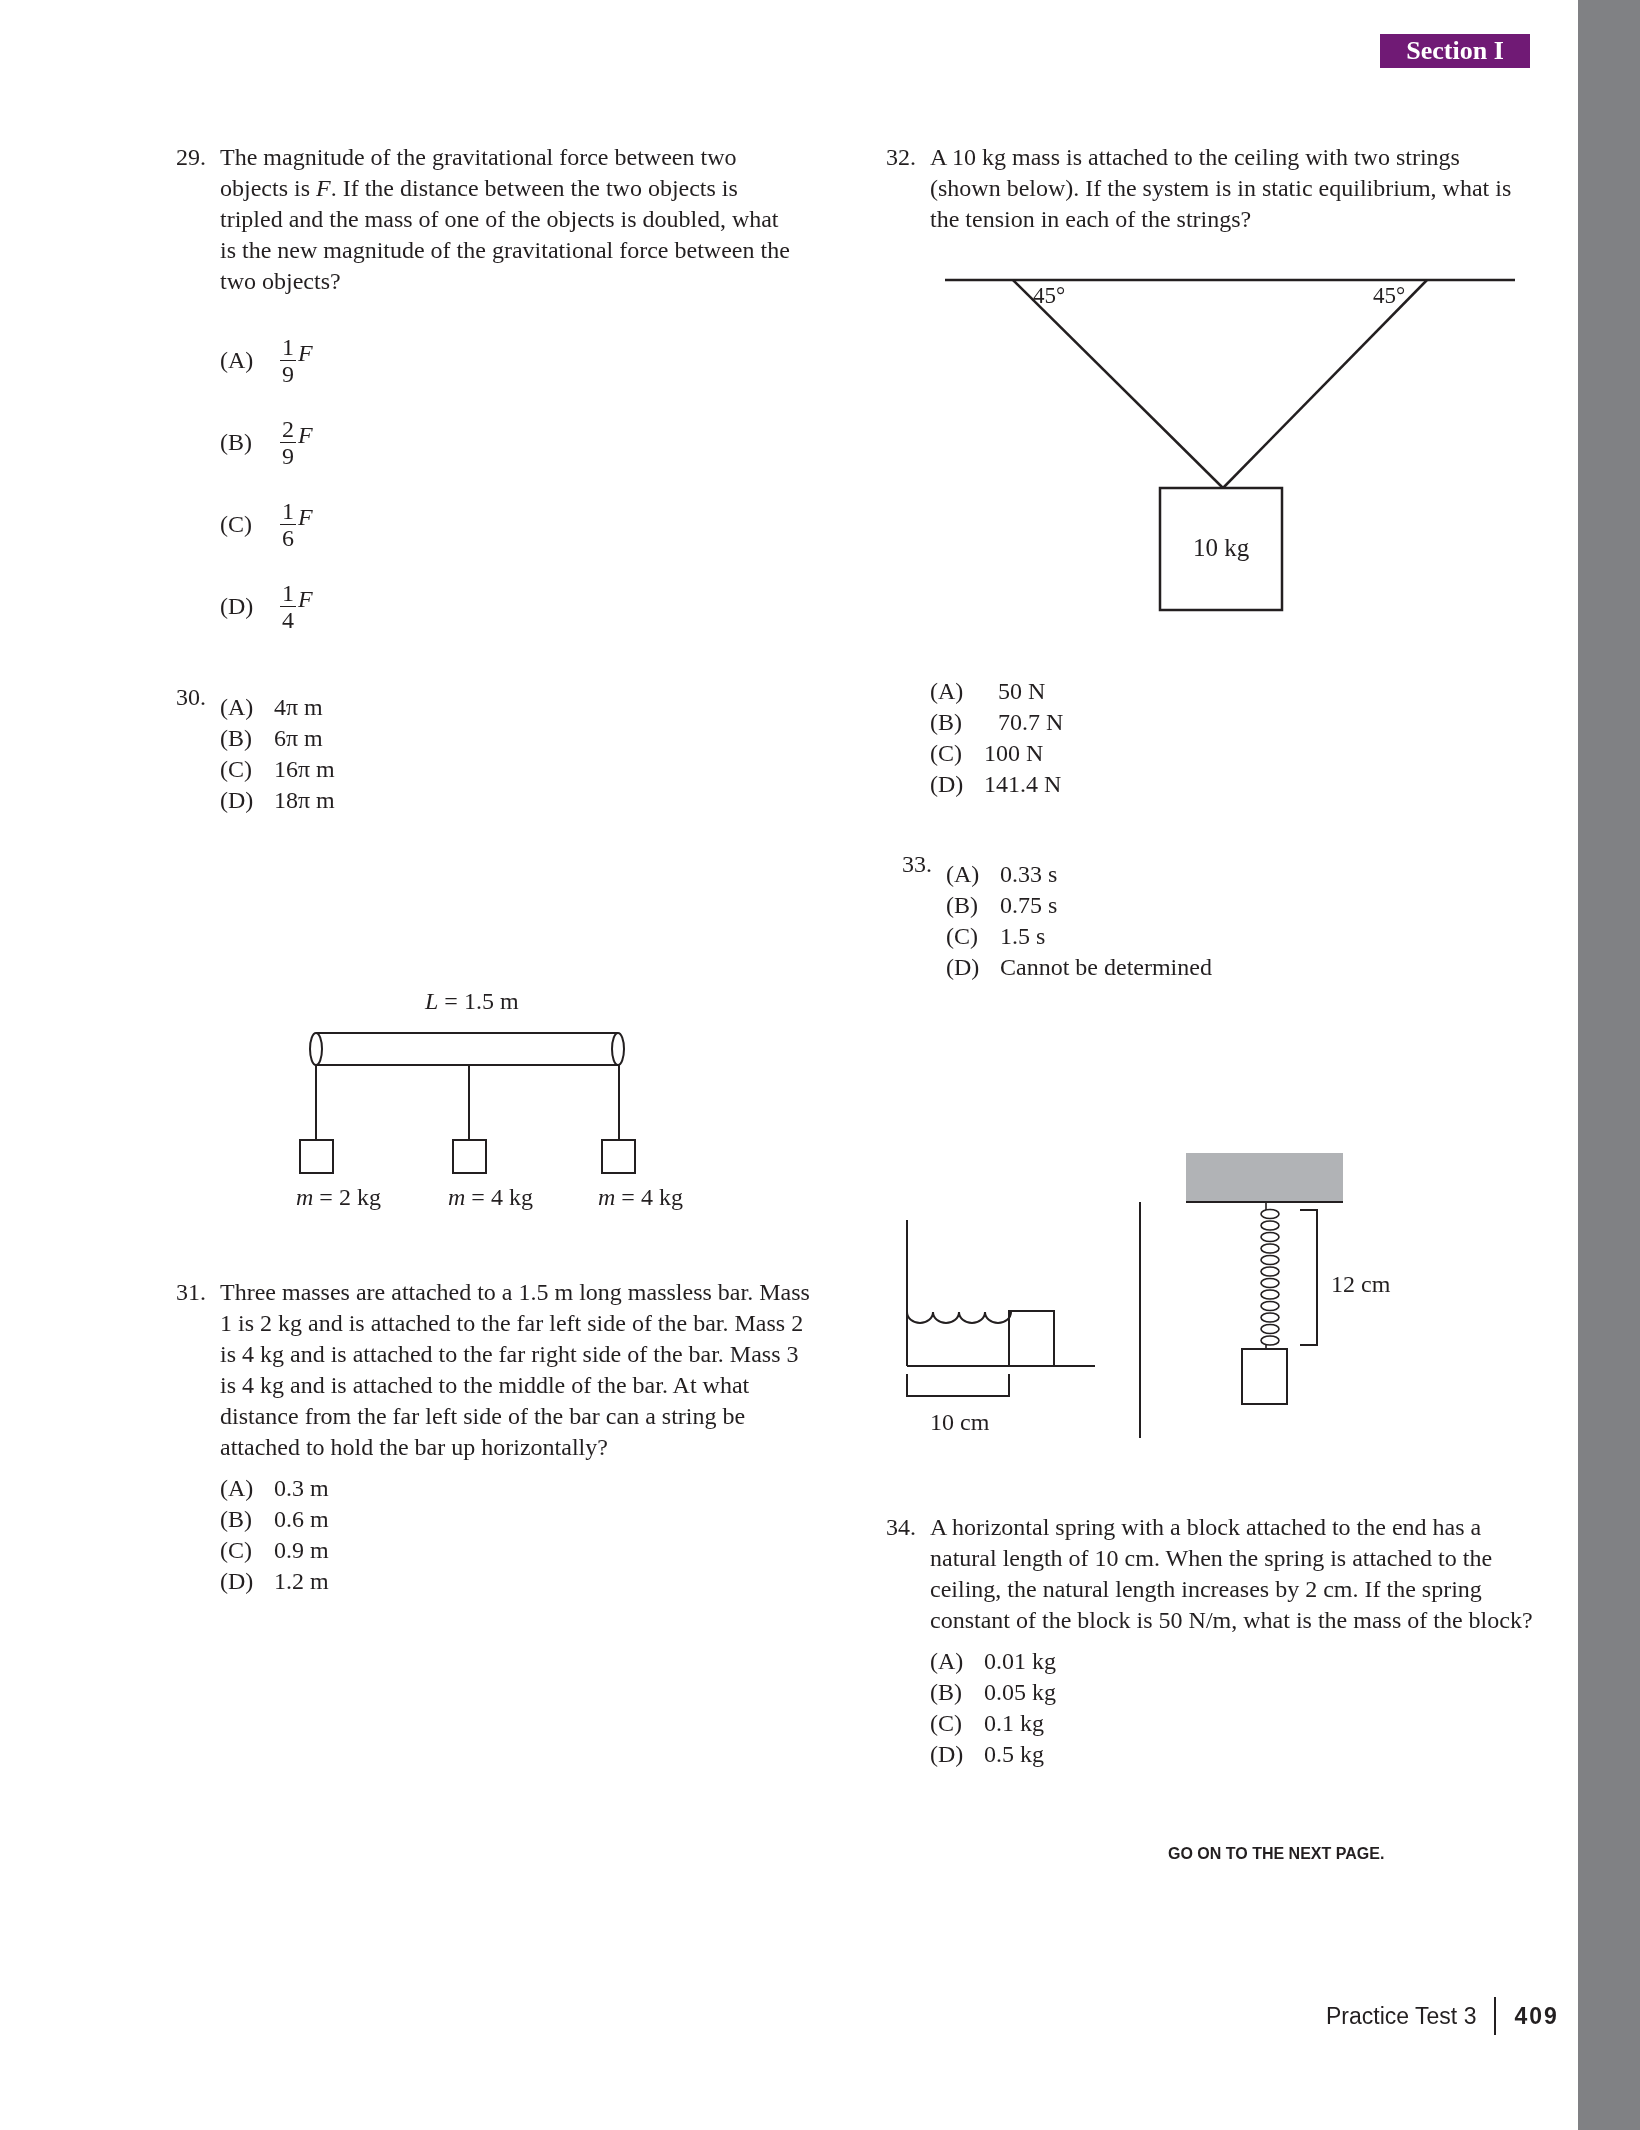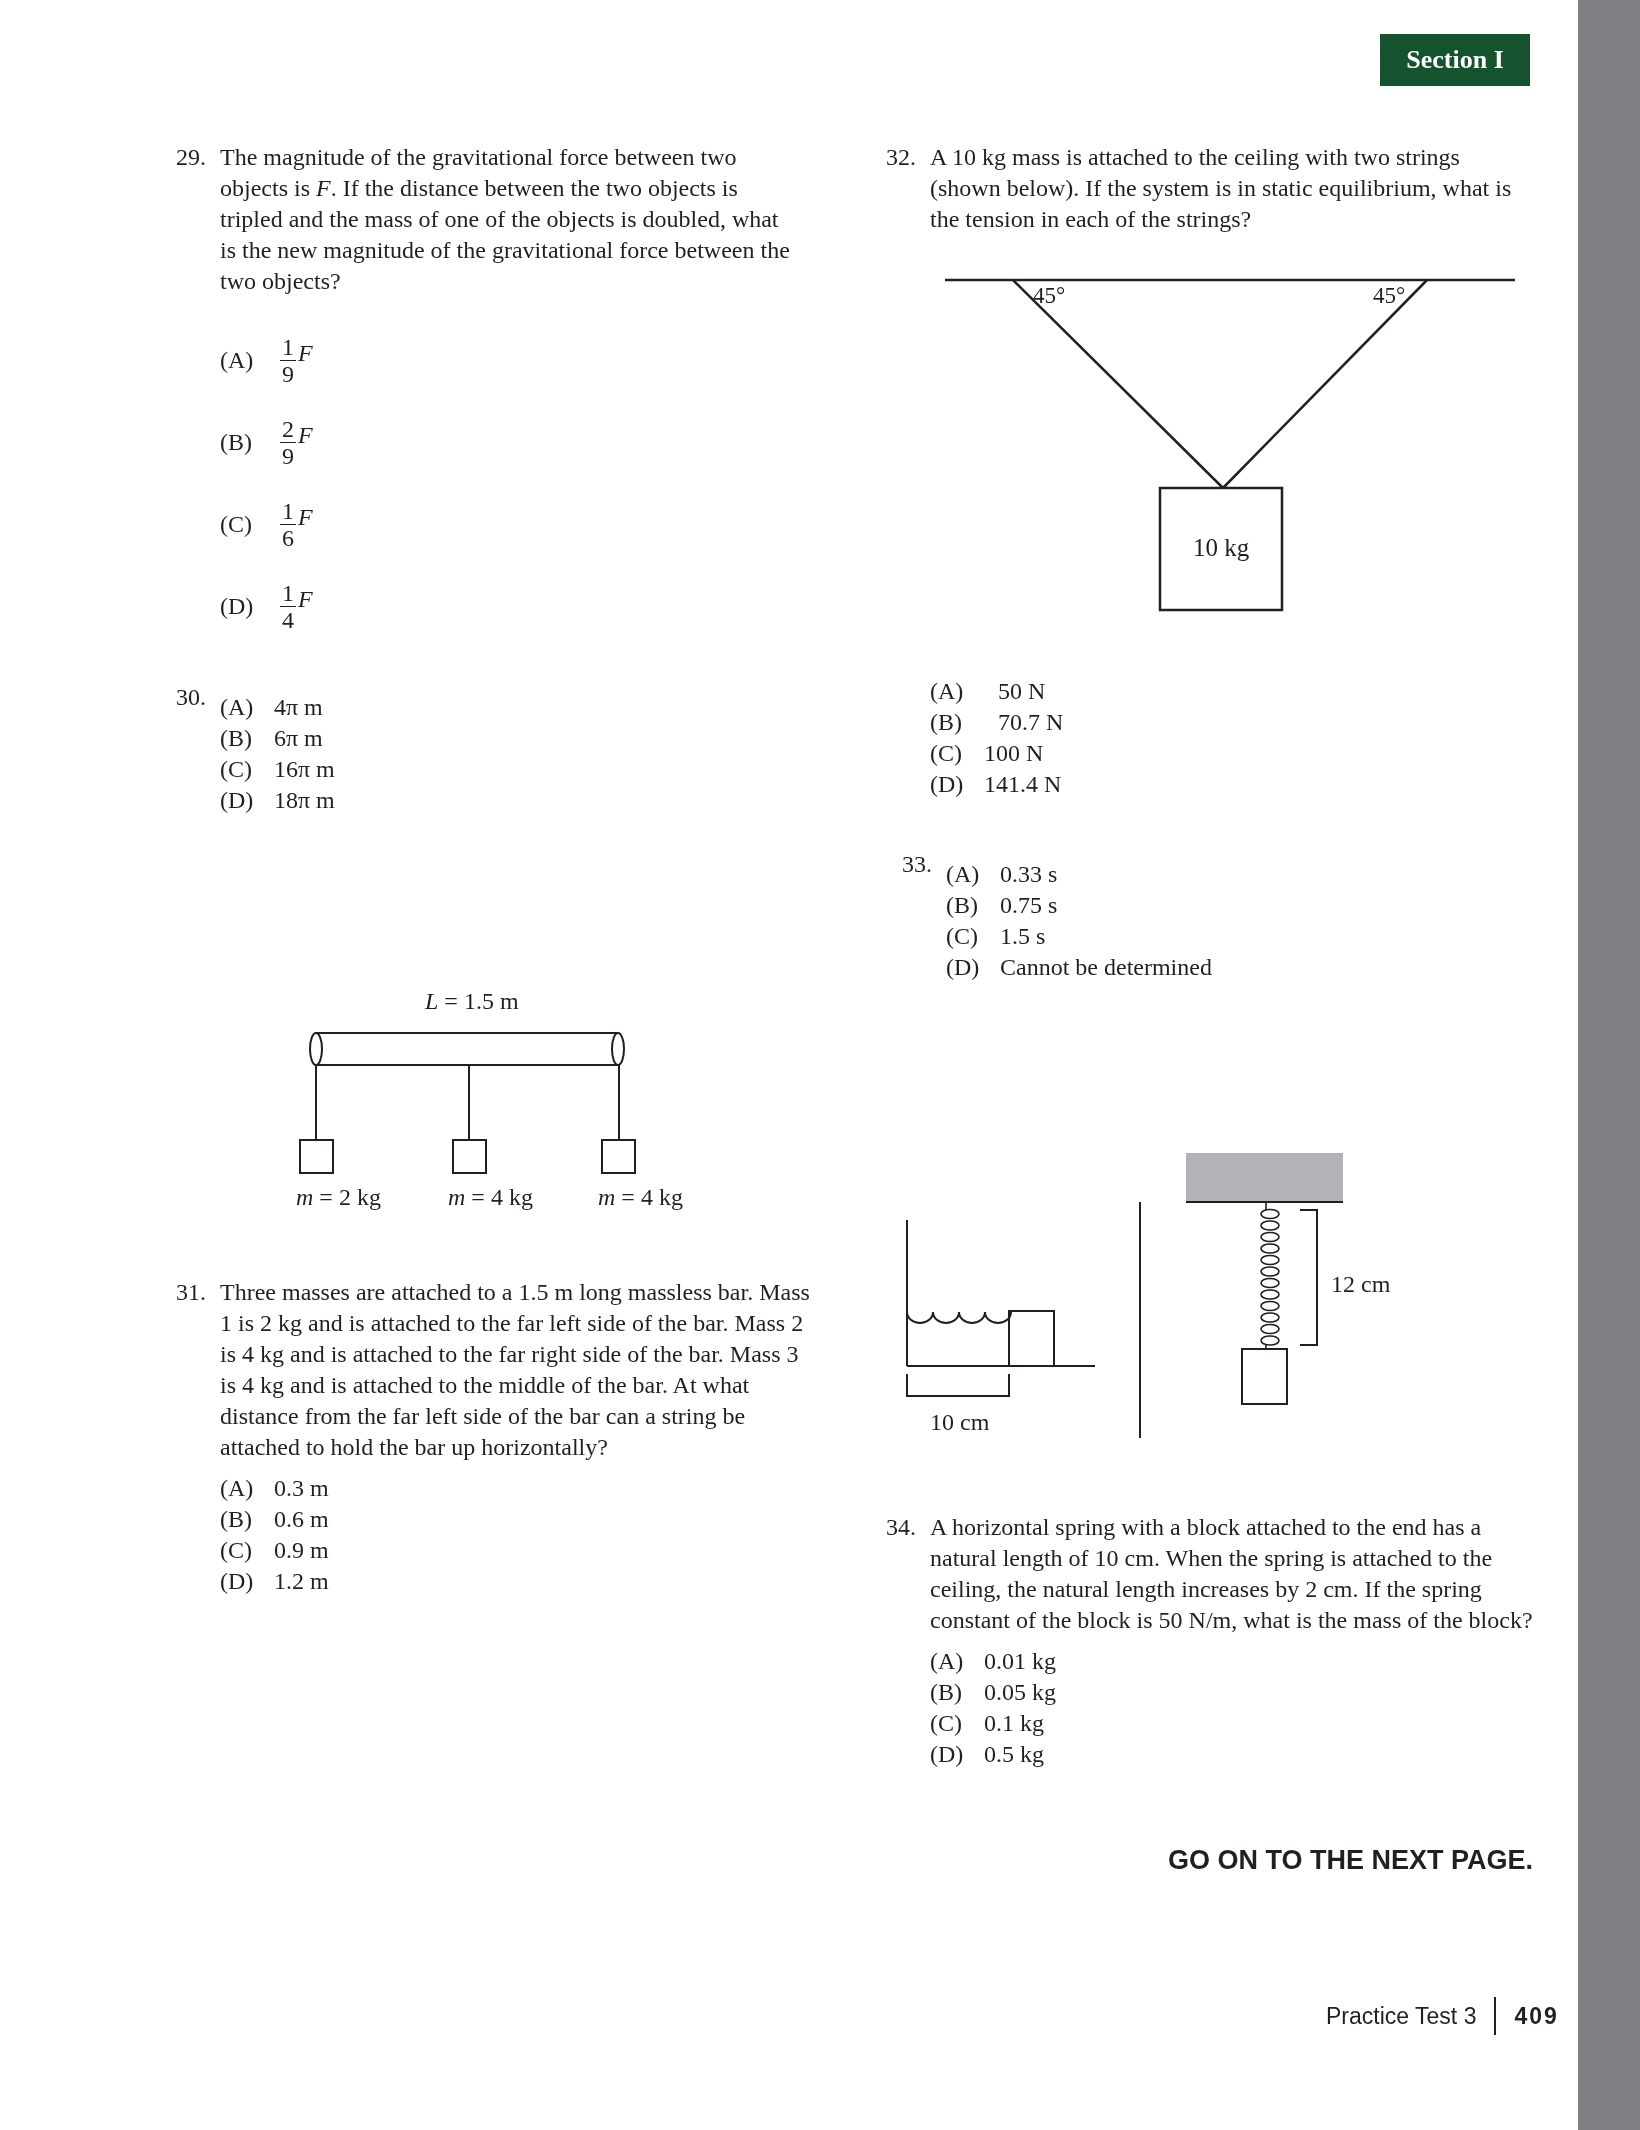--- a/index.html
+++ b/index.html
@@ -3,40 +3,40 @@
 <meta charset="utf-8">
 <style>
   html, body { margin: 0; padding: 0; }
   body {
     width: 1640px; height: 2130px; position: relative; background: #ffffff;
     font-family: "Liberation Serif", "DejaVu Serif", serif; color: #231f20;
     overflow: hidden;
   }
   .side-strip { position: absolute; left: 1578px; top: 0; width: 62px; height: 2130px; background: #808184; }
   .section-badge {
-    position: absolute; left: 1380px; top: 34px; width: 150px; height: 52px;
-    background: #14532d; color: #fff; font-weight: bold; font-size: 26px;
+    position: absolute; left: 1380px; top: 34px; width: 150px; height: 34px;
+    background: #701a75; color: #fff; font-weight: bold; font-size: 26px;
     display: flex; align-items: center; justify-content: center;
   }
   .q { position: absolute; font-size: 24px; line-height: 31px; }
   .q .num { position: absolute; left: 0; top: 0; }
   .q .stem { margin-left: 44px; }
   .q .opts { margin-left: 44px; margin-top: 10px; }
   .opt { display: flex; }
   .opt .lab { width: 54px; }
   .frac-opt { display: flex; align-items: center; height: 82px; }
   .frac-opt .lab { width: 60px; }
   .frac { display: inline-flex; flex-direction: column; align-items: center; font-size: 24px; line-height: 26px; }
   .frac .n { border-bottom: 1.5px solid #231f20; padding: 0 2px; }
   .frac-F { font-style: italic; margin-left: 2px; margin-top: -14px; }
   svg text { font-family: "Liberation Serif", "DejaVu Serif", serif; fill: #231f20; }
   .diagram { position: absolute; }
   .go-next {
     position: absolute; left: 1168px; top: 1845px; font-family: "Liberation Sans", "DejaVu Sans", sans-serif;
-    font-weight: bold; font-size: 27px; color: #231f20;
+    font-weight: bold; font-size: 16px; color: #231f20;
   }
   .footer { position: absolute; left: 1326px; top: 1997px; display: flex; align-items: center;
     font-family: Liberation Sans, sans-serif; font-size: 23px; color: #231f20; }
   .footer .divider { width: 2px; height: 38px; background: #231f20; margin: 0 18px; }
   .footer .pnum { font-weight: bold; letter-spacing: 2px; }
 </style>
 </head>
 <body>
 
 <div class="side-strip"></div>

